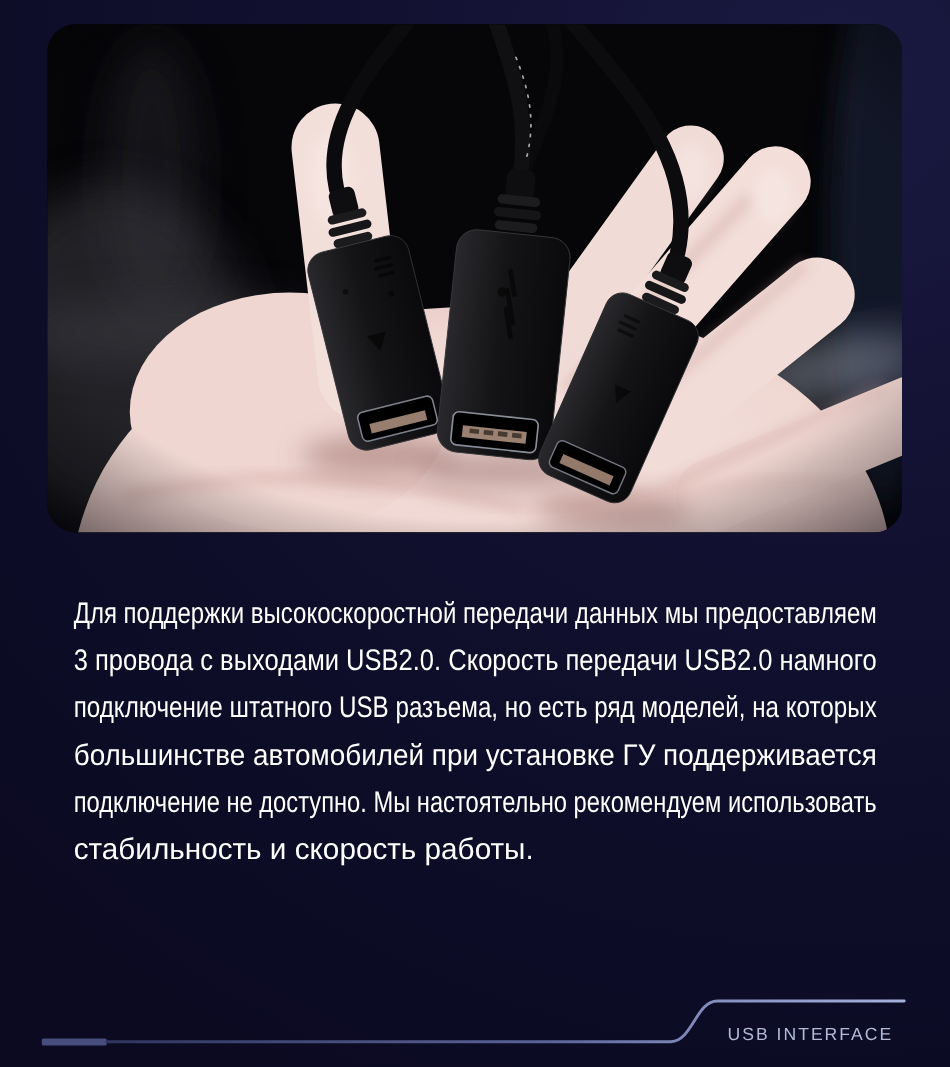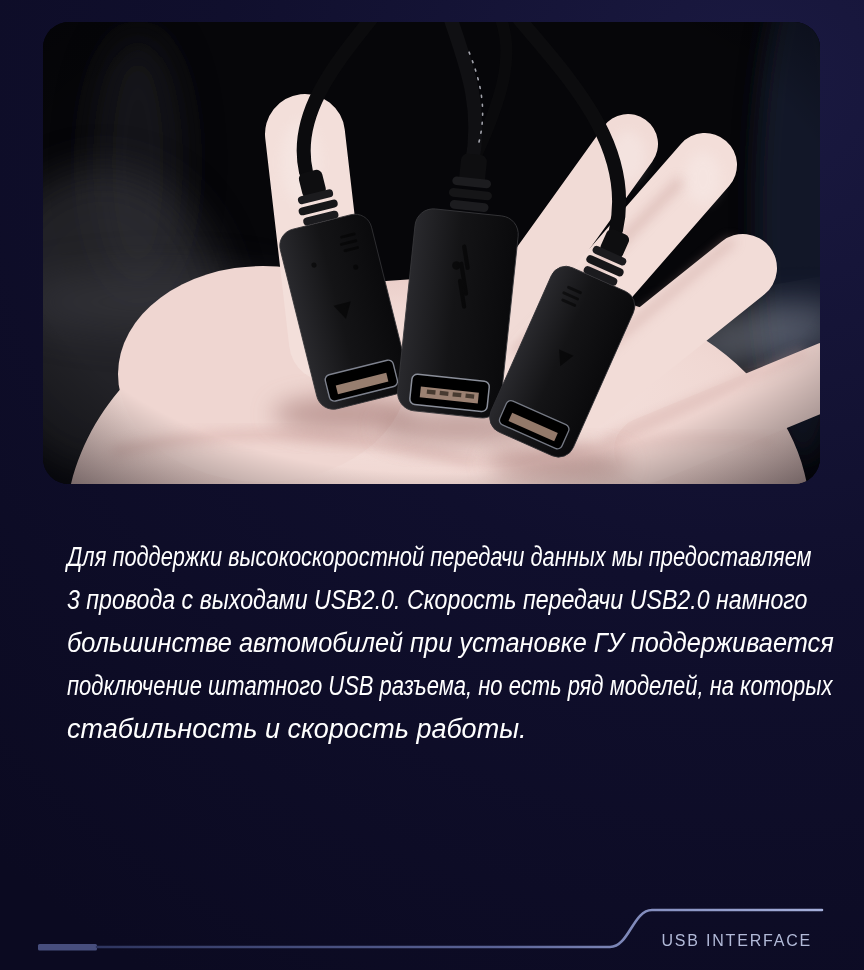--- a/index.html
+++ b/index.html
@@ -29,21 +29,21 @@
   .photo-frame svg { display: block; width: 100%; height: 100%; }
   .description {
     position: absolute;
     left: 67px; top: 536px;
     width: 730px;
     color: var(--text-color);
     font-size: 27px;
     line-height: 43px;
     font-weight: 400;
   }
-  .description .line { height: 43px; white-space: nowrap; overflow: visible; font-style: italic; }
+  .description .line { height: 43px; white-space: nowrap; overflow: visible; }
   .description .line span {
     display: inline-block;
     transform-origin: left center;
     white-space: nowrap;
   }
   .footer-deco {
     position: absolute;
     left: 0; top: 903px;
     width: 864px; height: 62px;
     pointer-events: none;
@@ -193,22 +193,23 @@
       <rect x="-25" y="59" width="50" height="9" fill="#93796a"></rect>
     </g>
 
     <rect x="0" y="0" width="777" height="462" fill="url(#vignette)"></rect>
   </svg>
 </div>
 
 <div class="description">
   <div class="line"><span class="fit-x" style="transform: scaleX(0.8081);">Для поддержки высокоскоростной передачи данных мы предоставляем</span></div>
   <div class="line"><span class="fit-x" style="transform: scaleX(0.8593);">3 провода с выходами USB2.0. Скорость передачи USB2.0 намного</span></div>
+  <div class="line"><span class="fit-x" style="transform: scaleX(0.8145);">подключение штатного USB разъема, но есть ряд моделей, на которых</span></div>
   <div class="line"><span class="fit-x" style="transform: scaleX(0.9379);">большинстве автомобилей при установке ГУ поддерживается</span></div>
-  <div class="line"><span class="fit-x" style="transform: scaleX(0.8145);">подключение штатного USB разъема, но есть ряд моделей, на которых</span></div>
+  <div class="line"><span class="fit-x" style="transform: scaleX(0.7983);">подключение не доступно. Мы настоятельно рекомендуем использовать</span></div>
   <div class="line"><span>стабильность и скорость работы.</span></div>
 </div>
 
 <svg class="footer-deco" viewBox="0 0 864 62" aria-hidden="true">
   <defs>
     <linearGradient id="lineGrad" gradientUnits="userSpaceOnUse" x1="97" y1="0" x2="822" y2="0">
       <stop offset="0" stop-color="#2e355f"></stop>
       <stop offset="0.55" stop-color="#5a6396"></stop>
       <stop offset="0.78" stop-color="#8892c2"></stop>
       <stop offset="1" stop-color="#a6b0dc"></stop>

